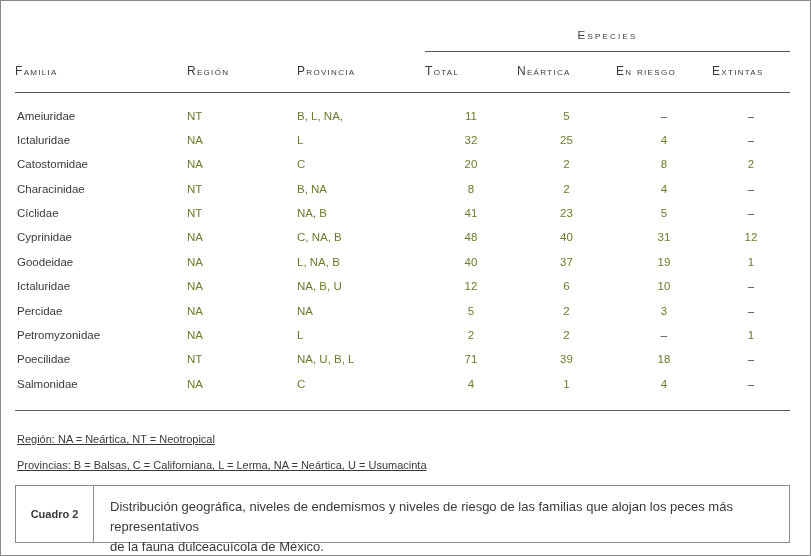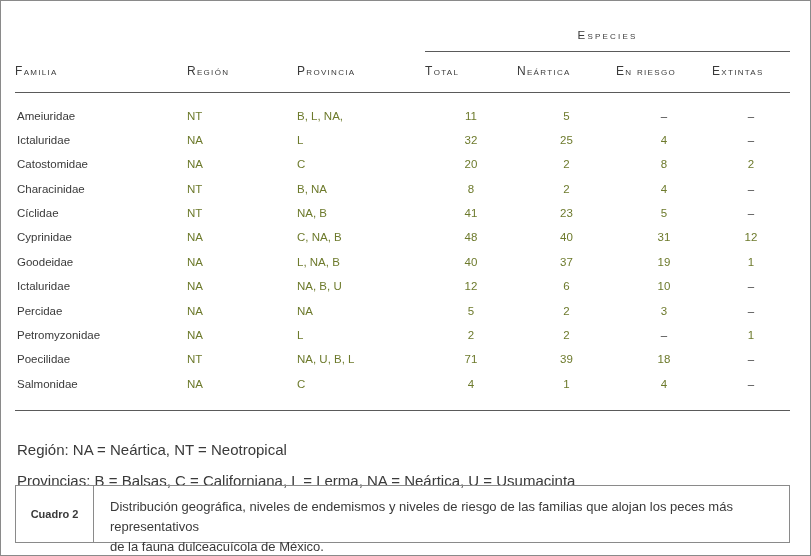--- a/index.html
+++ b/index.html
@@ -112,23 +112,24 @@
     font-size: 0;
     line-height: 0;
   }
   .notes {
     position: absolute;
     left: 16px;
     top: 428px;
     width: 760px;
   }
   .notes p {
-    margin: 12px 0 14px 0;
-    font-size: 15px;
-    color: #3a3a3a;
+    margin: 4px 0 14px 0;
+    font-size: 11px;
+    color: #3a3a3a;
+    text-decoration: underline;
   }
   .caption-box {
     position: absolute;
     left: 14px;
     top: 484px;
     width: 775px;
     height: 58px;
     border: 1px solid #8a8a8a;
     box-sizing: border-box;
     display: flex;

